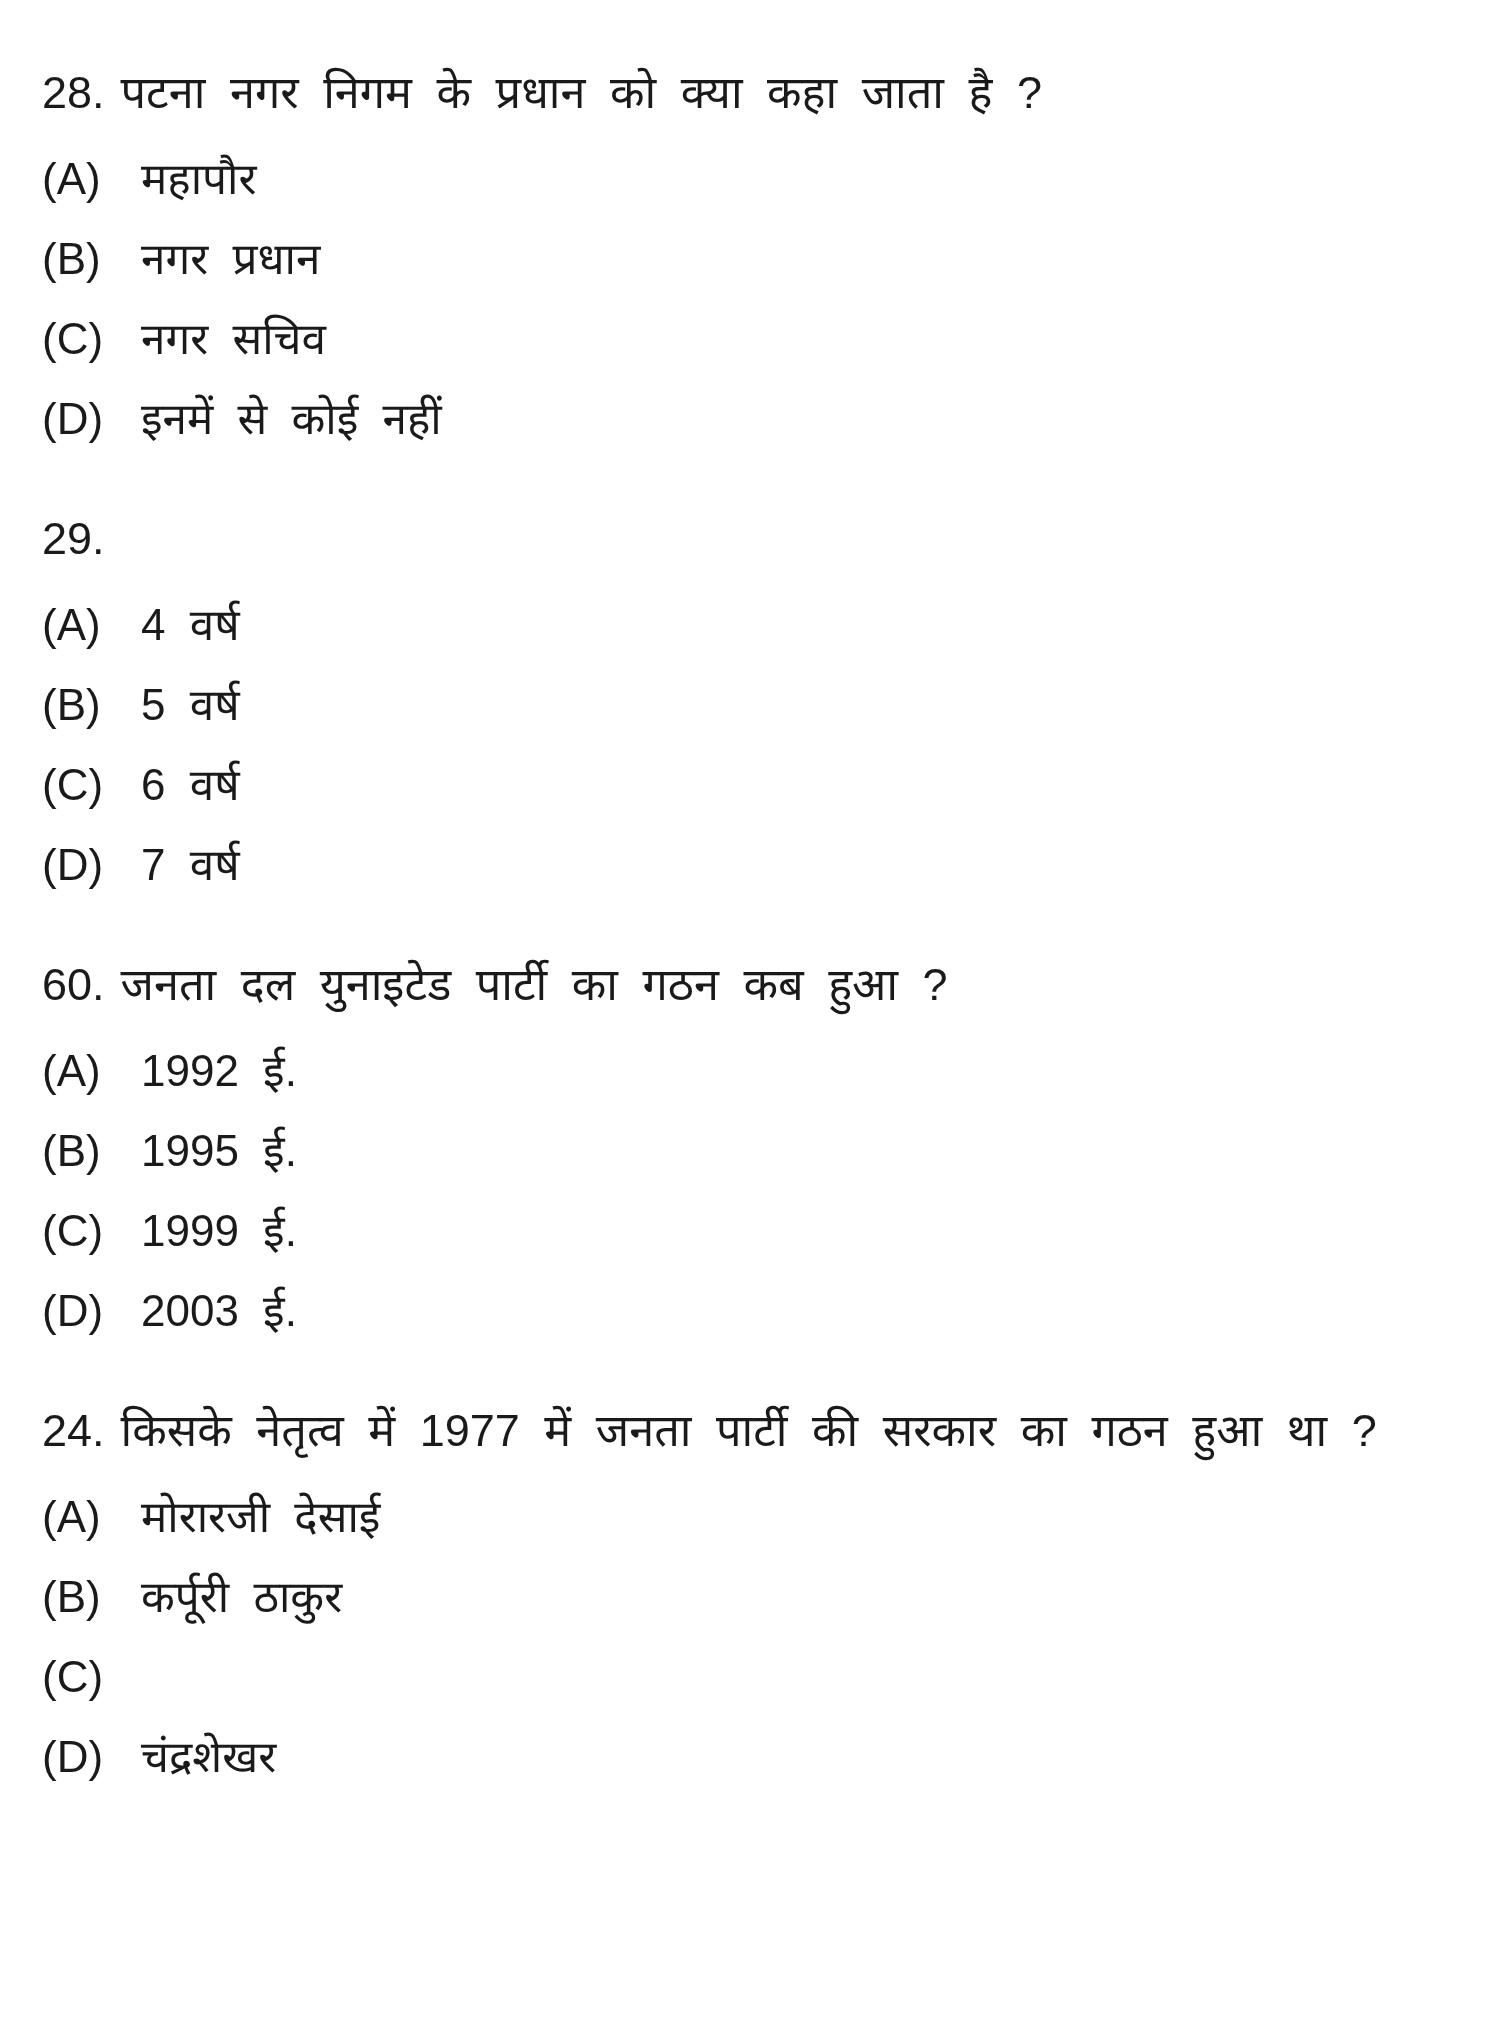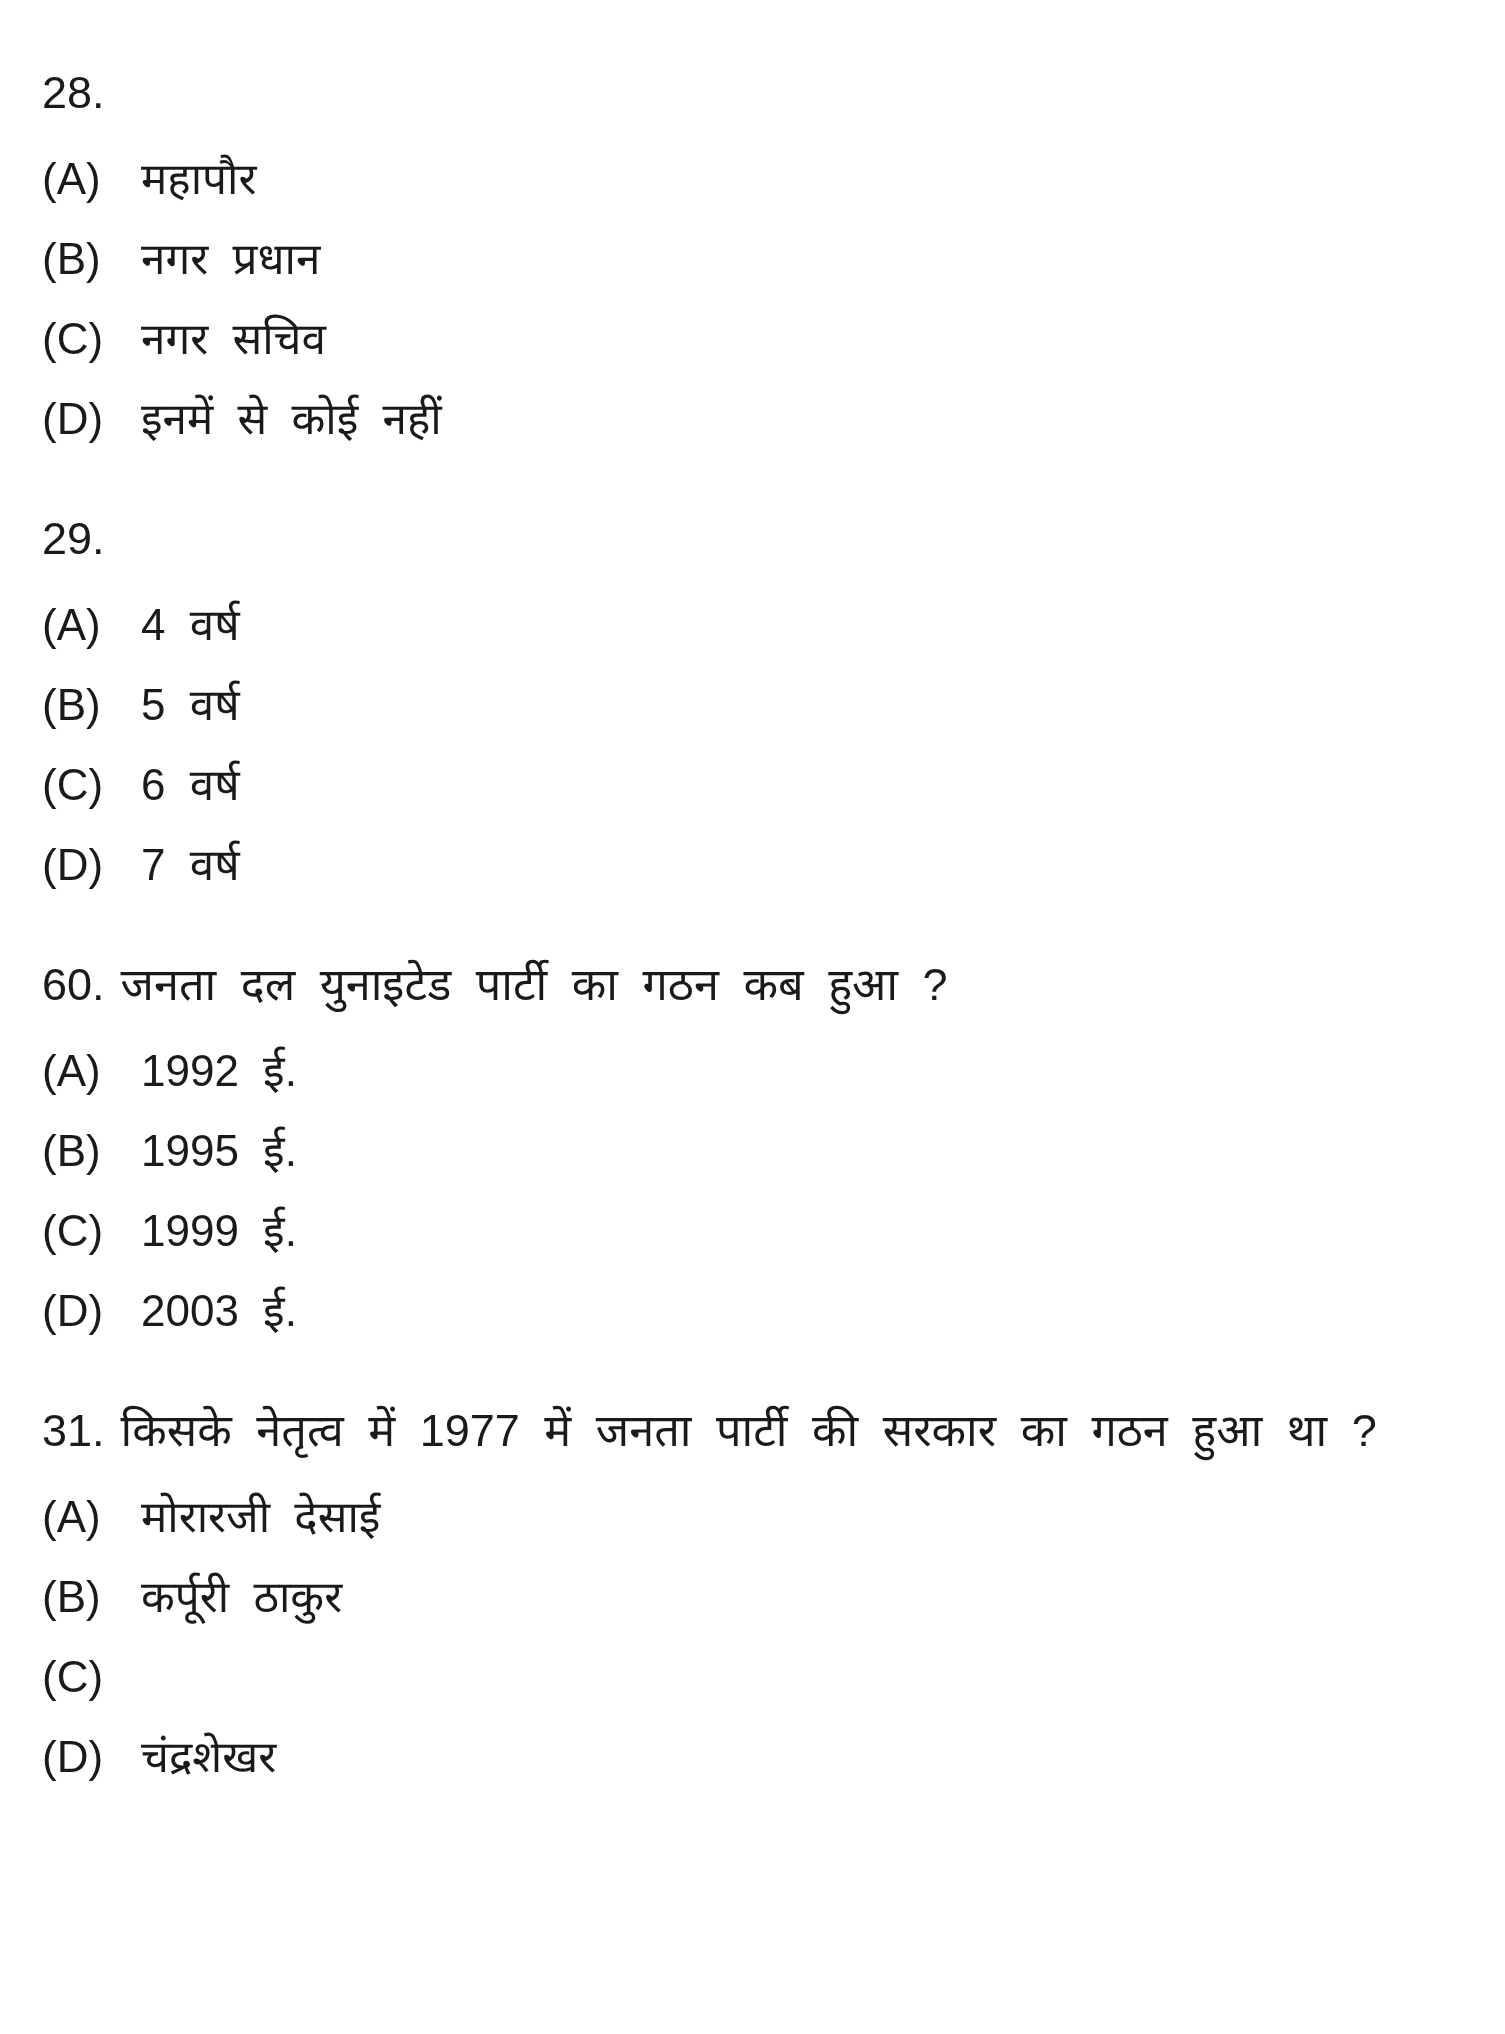--- a/index.html
+++ b/index.html
@@ -58,20 +58,21 @@
     }
   </style>
 </head>
 <body>
 
 <div class="page">
 
   <div class="question-block">
     <div class="q-line">
       <span class="q-num">28.</span>
+      <span class="q-text">पटना नगर निगम के प्रधान को क्या कहा जाता है ?</span>
     </div>
     <div class="option-row">
       <span class="opt-label">(A)</span>
       <span class="opt-text">महापौर</span>
     </div>
     <div class="option-row">
       <span class="opt-label">(B)</span>
       <span class="opt-text">नगर प्रधान</span>
     </div>
     <div class="option-row">
@@ -124,21 +125,21 @@
       <span class="opt-text">1999 ई.</span>
     </div>
     <div class="option-row">
       <span class="opt-label">(D)</span>
       <span class="opt-text">2003 ई.</span>
     </div>
   </div>
 
   <div class="question-block">
     <div class="q-line">
-      <span class="q-num">31.</span>
+      <span class="q-num">24.</span>
       <span class="q-text">किसके नेतृत्व में 1977 में जनता पार्टी की सरकार का गठन हुआ था ?</span>
     </div>
     <div class="option-row">
       <span class="opt-label">(A)</span>
       <span class="opt-text">मोरारजी देसाई</span>
     </div>
     <div class="option-row">
       <span class="opt-label">(B)</span>
       <span class="opt-text">कर्पूरी ठाकुर</span>
     </div>

